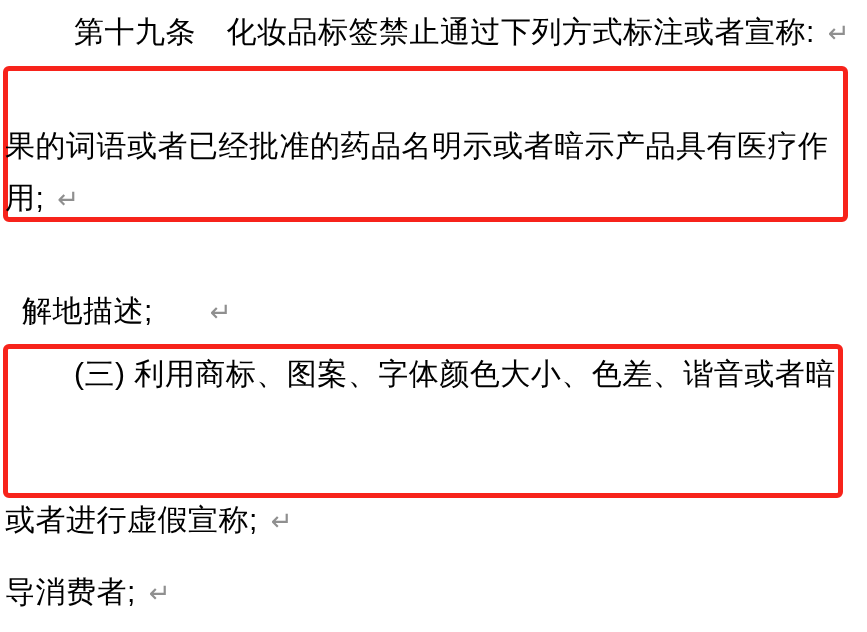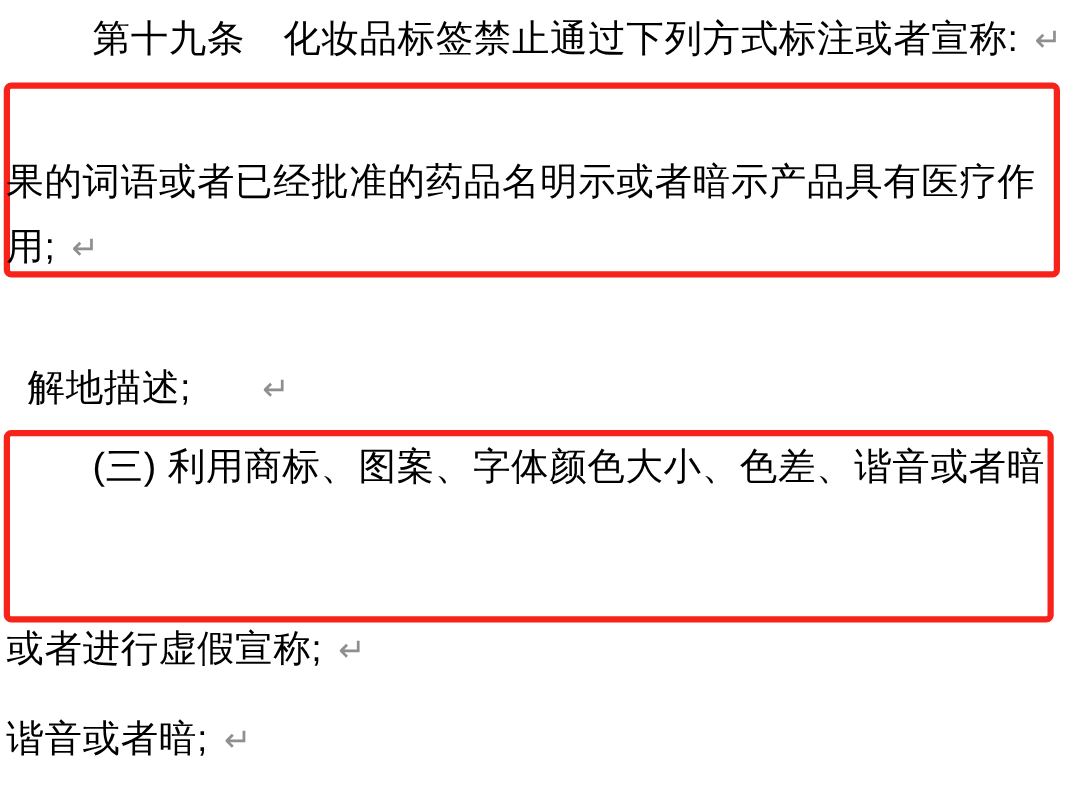--- a/index.html
+++ b/index.html
@@ -52,14 +52,14 @@
 
 <div class="page" id="page">
     <div class="hbox" style="left: 3px; top: 66px; width: 845px; height: 156px;"></div>
     <div class="hbox" style="left: 3px; top: 344px; width: 840px; height: 154px;"></div>
     <div class="line" style="top: 14px; left: 74px;"><span class="txt">第十九条　化妆品标签禁止通过下列方式标注或者宣称: </span><span class="pmark">↵</span></div>
     <div class="line" style="top: 128px; left: 5px;"><span class="txt">果的词语或者已经批准的药品名明示或者暗示产品具有医疗作</span></div>
     <div class="line" style="top: 180px; left: 5px;"><span class="txt">用; </span><span class="pmark">↵</span></div>
     <div class="line" style="top: 293px; left: 5px; margin-left: 17px;"><span class="txt">解地描述;      </span><span class="pmark">↵</span></div>
     <div class="line" style="top: 356px; left: 74px;"><span class="txt">(三) 利用商标、图案、字体颜色大小、色差、谐音或者暗</span></div>
     <div class="line" style="top: 461px; left: 5px; margin-top: 41px;"><span class="txt">或者进行虚假宣称; </span><span class="pmark">↵</span></div>
-    <div class="line" style="top: 574px; left: 5px;"><span class="txt">谐音或者暗; </span><span class="pmark">↵</span></div>
+    <div class="line" style="top: 574px; left: 5px;"><span class="txt">导消费者; </span><span class="pmark">↵</span></div>
   </div>
 
 </body></html>

